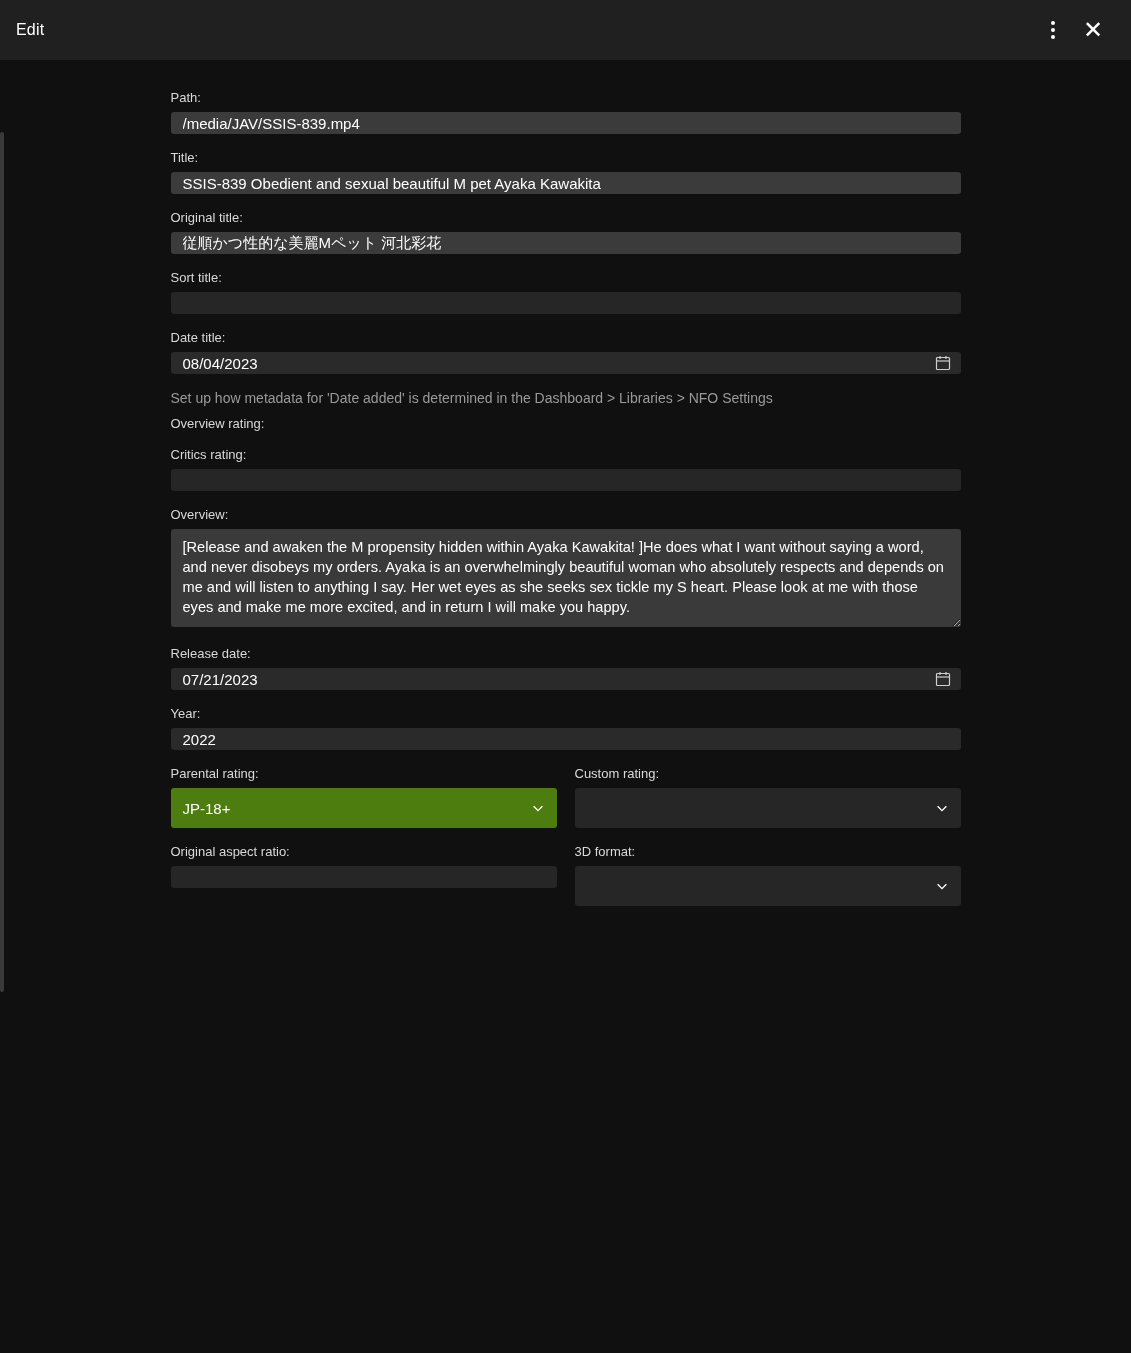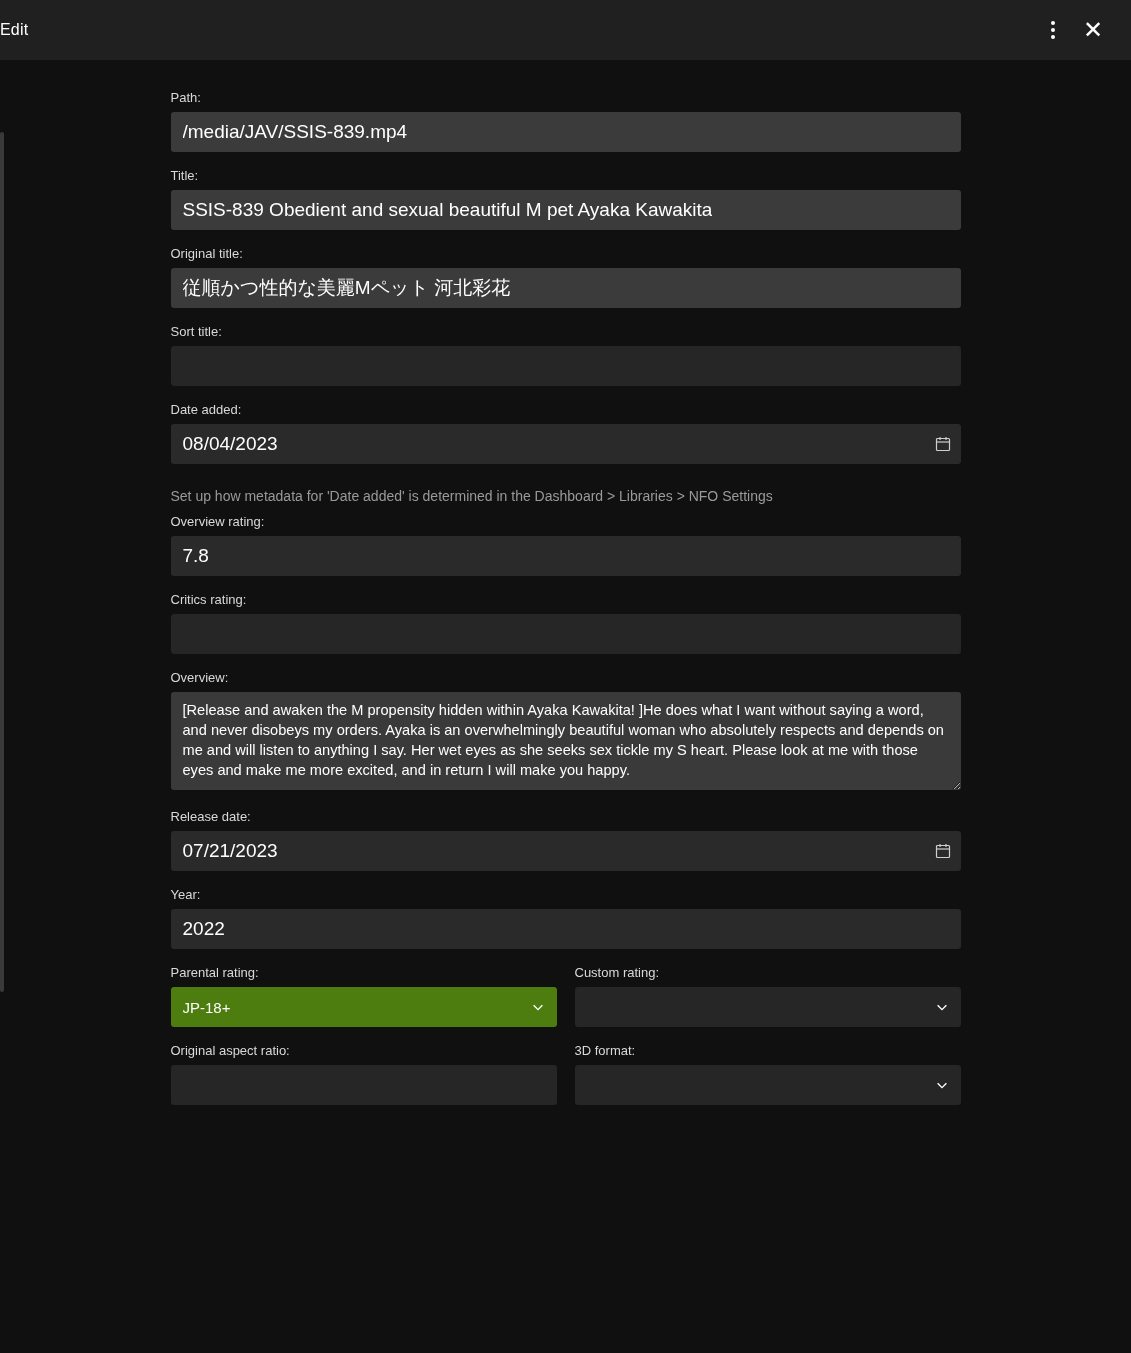--- a/index.html
+++ b/index.html
@@ -16,21 +16,21 @@
     color: #e8e8e8;
     font-size: 15px;
   }
 
   
   .titlebar {
     height: 60px;
     background: #202020;
     display: flex;
     align-items: center;
-    padding: 0 18px 0 0;
+    padding: 0 18px 0 16px;
     position: relative;
   }
   .titlebar .title {
     font-size: 16px;
     color: #ffffff;
     letter-spacing: .2px;
   }
   .titlebar .spacer { flex: 1; }
   .icon-btn {
     width: 40px;
@@ -94,47 +94,47 @@
   .field { margin-bottom: 16px; }
   .field.tight { margin-bottom: 10px; }
   label.lbl {
     display: block;
     font-size: 13px;
     color: #d9d9d9;
     margin-bottom: 7px;
   }
   .input {
     width: 100%;
-    height: 40px;
+    height: 22px;
     background: #2a2a2a;
     border: none;
     border-radius: 3px;
     color: #ffffff;
-    font-size: 19px;
+    font-size: 15px;
     font-family: "Liberation Sans", sans-serif;
     padding: 0 12px;
     outline: none;
     display: flex;
     align-items: center;
   }
   .input.empty { background: #262626; }
   .value { overflow: hidden; white-space: nowrap; text-overflow: ellipsis; }
 
   .date-wrap { position: relative; }
   .cal-icon {
     position: absolute;
     right: 10px;
     top: 50%;
     transform: translateY(-50%);
     width: 16px;
     height: 16px;
     color: #cfcfcf;
   }
   .helper {
-    margin-top: 24px;
+    margin-top: 16px;
     font-size: 14px;
     color: #9a9a9a;
   }
 
   textarea.overview {
     width: 100%;
     height: 98px;
     background: #3a3a3a;
     border: none;
     border-radius: 3px;
@@ -229,42 +229,39 @@
     </div>
 
     <div class="field">
       <label class="lbl">Sort title:</label>
       <div class="input empty">
         <span class="value"></span>
       </div>
     </div>
 
     <div class="field tight">
-      <label class="lbl">Date added:</label>
+      <label class="lbl">Date title:</label>
       <div class="date-wrap">
         <div class="input">
           <span class="value">08/04/2023</span>
         </div>
         <span class="cal-icon">
           <svg viewBox="0 0 16 16" width="16" height="16" fill="none" stroke="currentColor" stroke-width="1.2">
             <rect x="1.5" y="2.5" width="13" height="12" rx="1"></rect>
             <line x1="1.5" y1="6" x2="14.5" y2="6"></line>
             <line x1="5" y1="1" x2="5" y2="4"></line>
             <line x1="11" y1="1" x2="11" y2="4"></line>
           </svg>
         </span>
       </div>
       <div class="helper">Set up how metadata for 'Date added' is determined in the Dashboard &gt; Libraries &gt; NFO Settings</div>
     </div>
 
     <div class="field">
       <label class="lbl">Overview rating:</label>
-      <div class="input">
-        <span class="value">7.8</span>
-      </div>
     </div>
 
     <div class="field">
       <label class="lbl">Critics rating:</label>
       <div class="input empty">
         <span class="value"></span>
       </div>
     </div>
 
 

